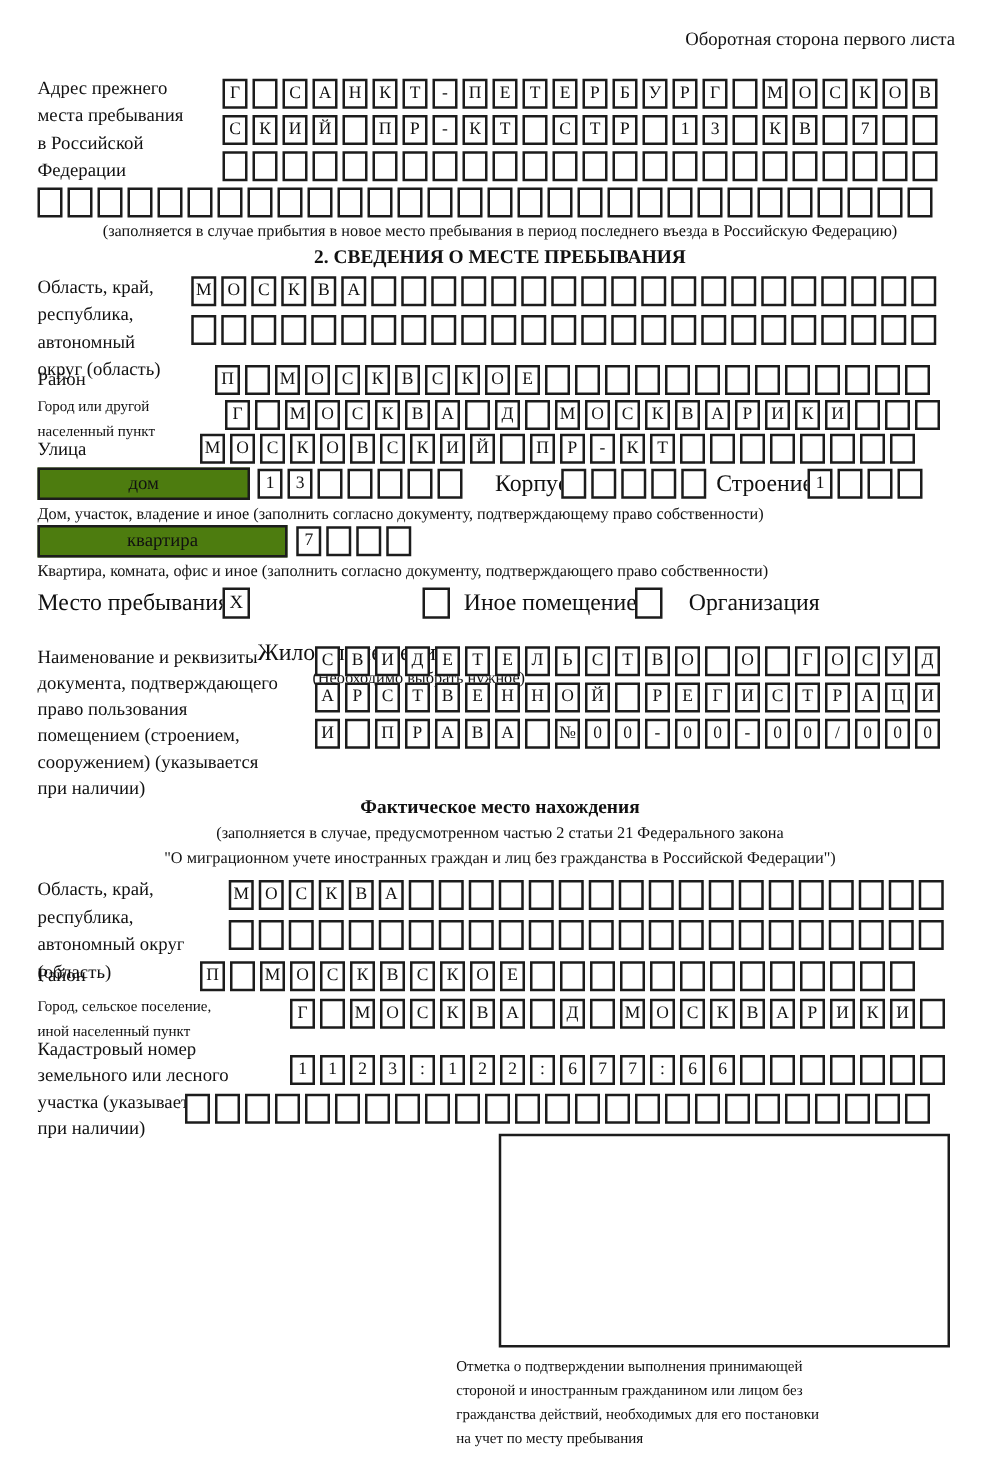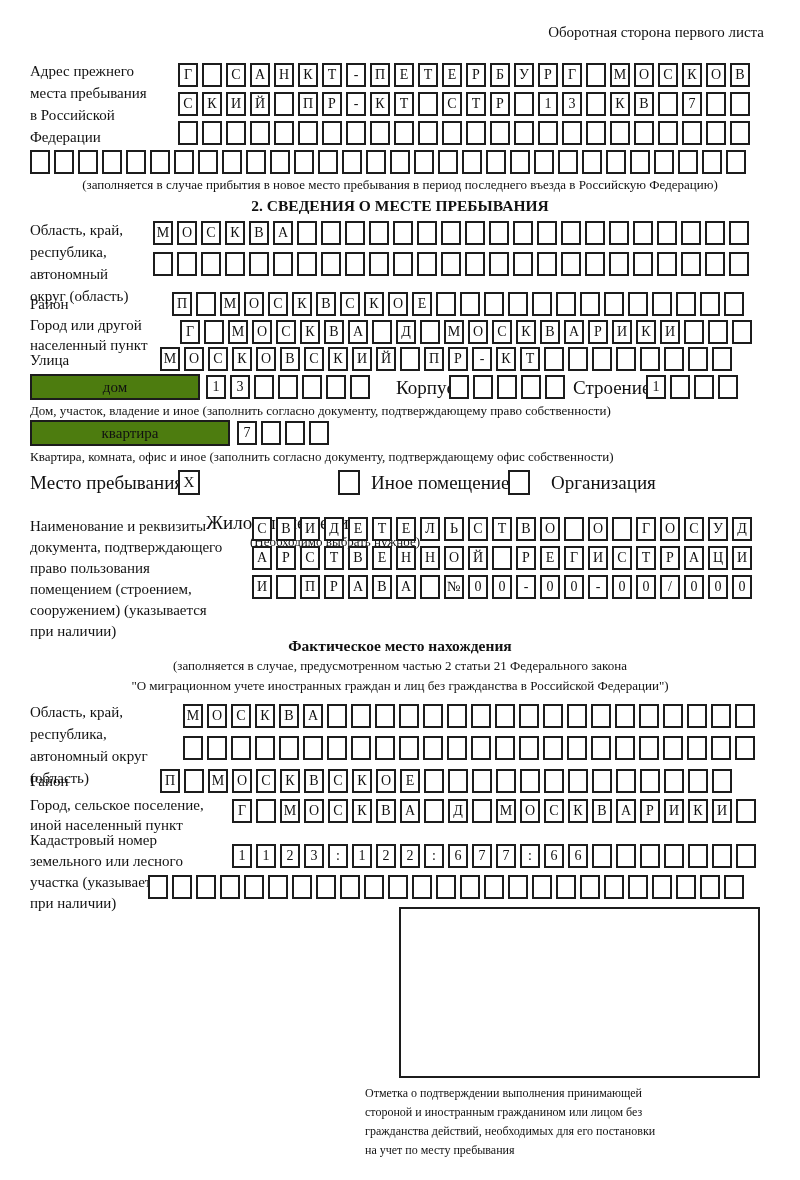--- a/index.html
+++ b/index.html
@@ -2,21 +2,21 @@
 <html><head>
 <meta charset="utf-8">
 <style>
   html,body{margin:0;padding:0;background:#fff;}
   body{width:800px;height:1180px;position:relative;font-family:"Liberation Serif",serif;color:#111;}
   .abs{position:absolute;}
   .cells{display:flex;gap:4px;}
   .cell{width:20px;height:24px;border:2px solid #1c1c1c;box-sizing:border-box;display:flex;
         align-items:center;justify-content:center;font-size:14px;line-height:1;background:#fff;}
   .label{font-size:15px;line-height:22px;white-space:pre-line;}
-  .label-sm{font-size:15px;line-height:20px;white-space:pre-line;}
+  .label-sm{font-size:12px;line-height:20px;white-space:pre-line;}
   .inline-label{font-size:19px;white-space:nowrap;}
   .note{font-size:13px;}
   .center{width:100%;text-align:center;left:0;}
   .title{font-weight:bold;font-size:15.5px;}
   .labelbox{border:2px solid #1c1c1c;height:26px;box-sizing:border-box;display:flex;
             align-items:center;justify-content:center;font-size:15px;background:#4d7c0f;}
   .checkbox{width:22px;height:25px;border:2px solid #1c1c1c;box-sizing:border-box;display:flex;
             align-items:center;justify-content:center;font-size:15px;background:#fff;}
   .stampbox{border:2px solid #1c1c1c;box-sizing:border-box;background:#fff;}
 
@@ -361,21 +361,21 @@
   </div>
 <div id="house-note" class="abs note">Дом, участок, владение и иное (заполнить согласно документу, подтверждающему право собственности)</div>
 
 <div id="apt-box" class="abs labelbox">квартира</div>
 <div id="apt-cells" class="abs cells">
     <div class="cell">7</div>
     <div class="cell"></div>
     <div class="cell"></div>
     <div class="cell"></div>
   </div>
-<div id="apt-note" class="abs note">Квартира, комната, офис и иное (заполнить согласно документу, подтверждающему офис собственности)</div>
+<div id="apt-note" class="abs note">Квартира, комната, офис и иное (заполнить согласно документу, подтверждающего право собственности)</div>
 
 <div id="stay-label" class="abs inline-label">Место пребывания:</div>
 <div id="stay-box1" class="abs checkbox">X</div>
 <div id="stay-opt1" class="abs inline-label">Жилое помещение</div>
 <div id="stay-box2" class="abs checkbox"></div>
 <div id="stay-opt2" class="abs inline-label">Иное помещение</div>
 <div id="stay-box3" class="abs checkbox"></div>
 <div id="stay-opt3" class="abs inline-label">Организация</div>
 <div id="stay-note" class="abs note">(Необходимо выбрать нужное)</div>
 

